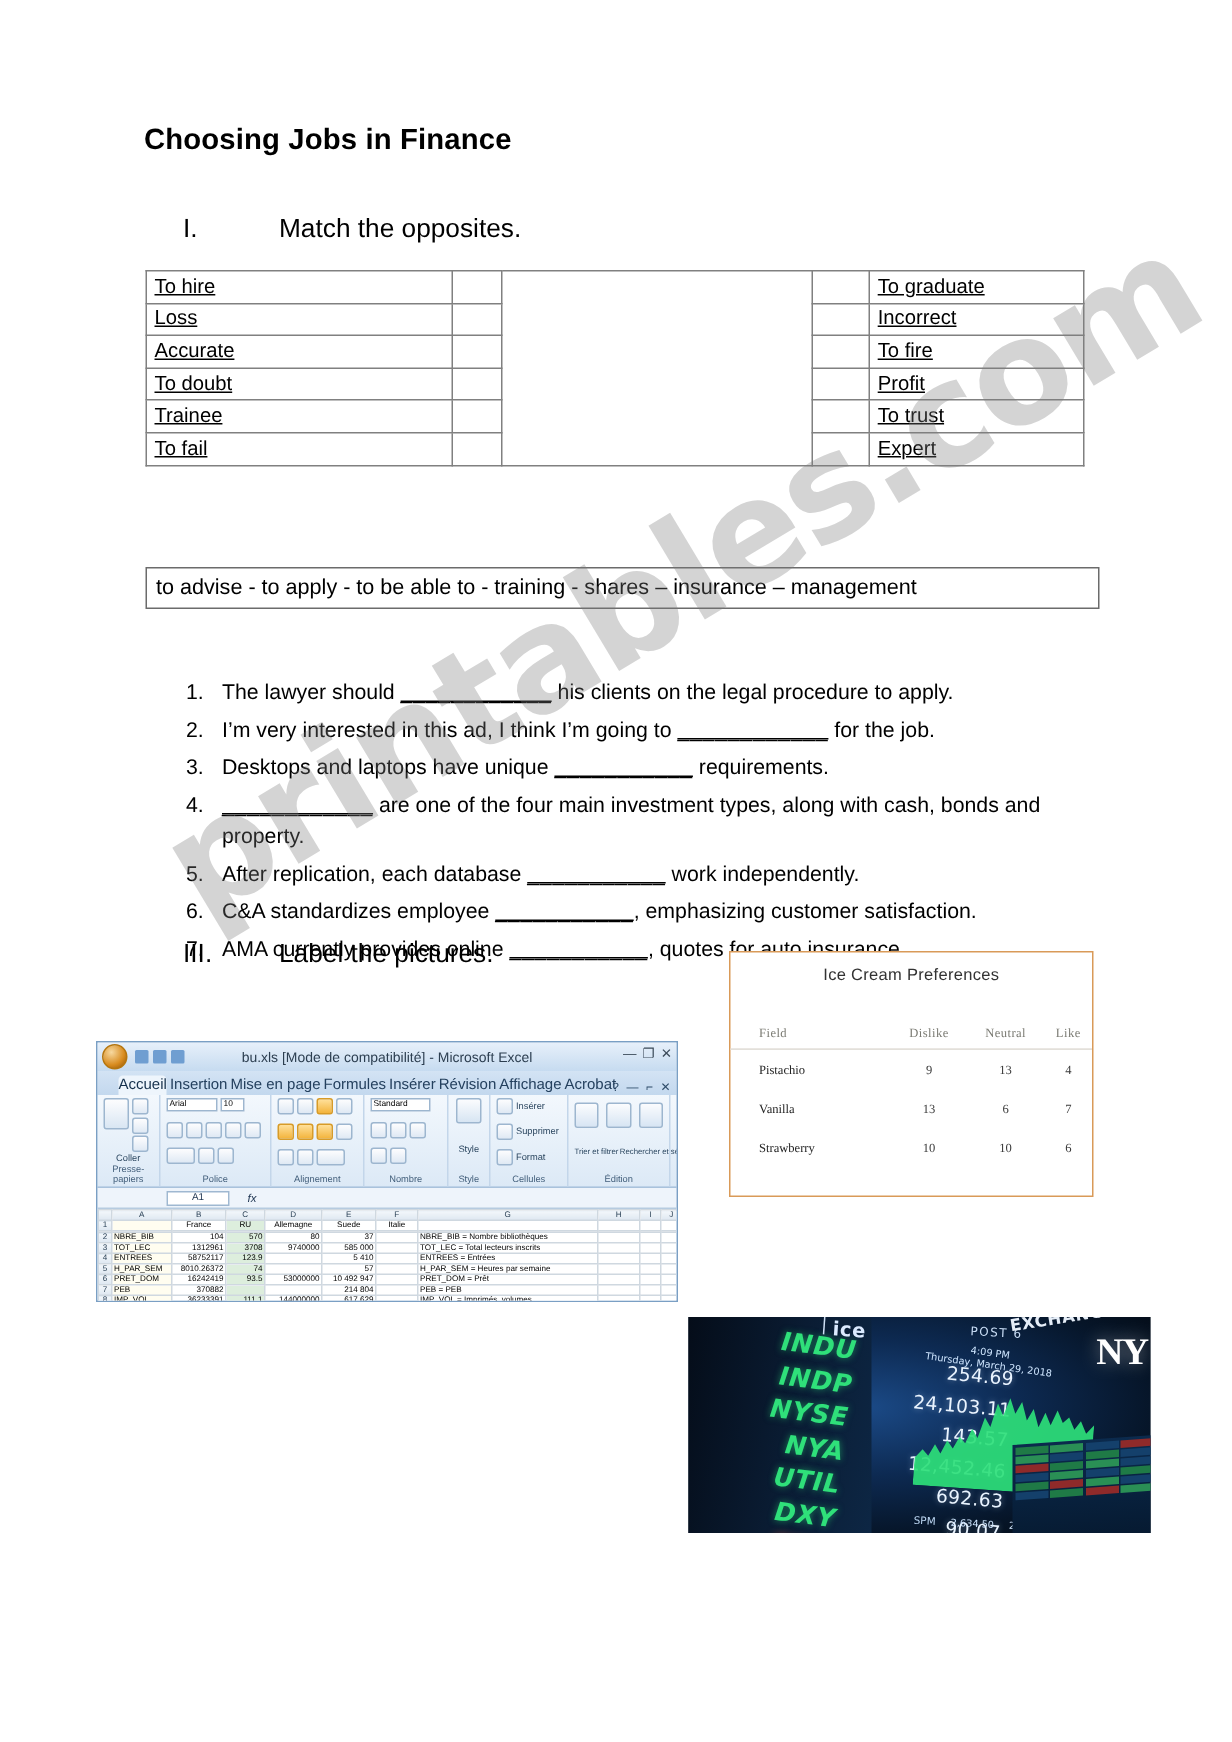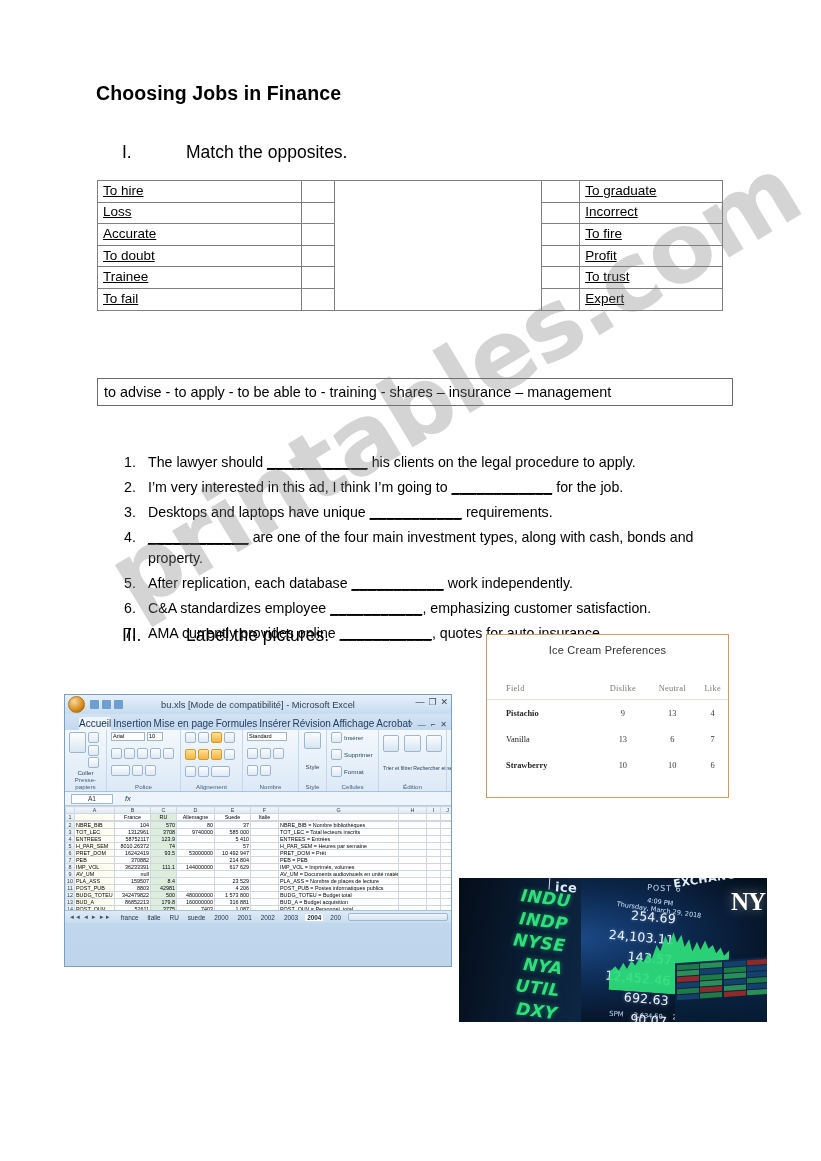--- a/index.html
+++ b/index.html
@@ -161,32 +161,32 @@
   }
   .ic-table th.ic-field { text-align: left; padding-left: 19px; }
   .ic-table td {
     padding: 8.5px 0;
     text-align: center;
     font-size: 8.4px;
   }
   .ic-table td.ic-name {
     text-align: left;
     padding-left: 19px;
-    font-weight: bold;
+    font-weight: normal;
     color: #242424;
   }
   .ic-table td.ic-name-reg { font-weight: normal; }
 
   
   .excel {
     position: absolute;
     left: 64px;
     top: 694px;
     width: 388px;
-    height: 273px;
+    height: 174px;
     background: linear-gradient(#cfe0f2, #bed5ec);
     border: 1px solid #7a9fc4;
     overflow: hidden;
     font-family: "Liberation Sans", sans-serif;
     z-index: 40;
   }
   .xl-titlebar {
     height: 19px;
     display: flex;
     align-items: center;
@@ -271,21 +271,21 @@
     width: 17px; height: 17px;
     background: linear-gradient(#fbfcfe, #d7e5f3);
     border: 1px solid #9db6cf; border-radius: 2px;
   }
 
   .xl-formulabar {
     height: 14px;
     background: #eef4fb;
     border-bottom: 1px solid #b6cbe0;
     display: flex; align-items: center;
-    font-size: 7.4px; color: #1d3350;
+    font-size: 7.4px; color: #1d3350; padding-left: 40px;
   }
   .xl-namebox {
     width: 42px; height: 10px; margin-left: 6px;
     background: #fff; border: 1px solid #9fb8d1;
     display: flex; align-items: center; justify-content: center;
     font-size: 6.6px;
   }
   .xl-fx { margin-left: 12px; font-style: italic; font-size: 7.6px; }
 
   .xl-grid {

